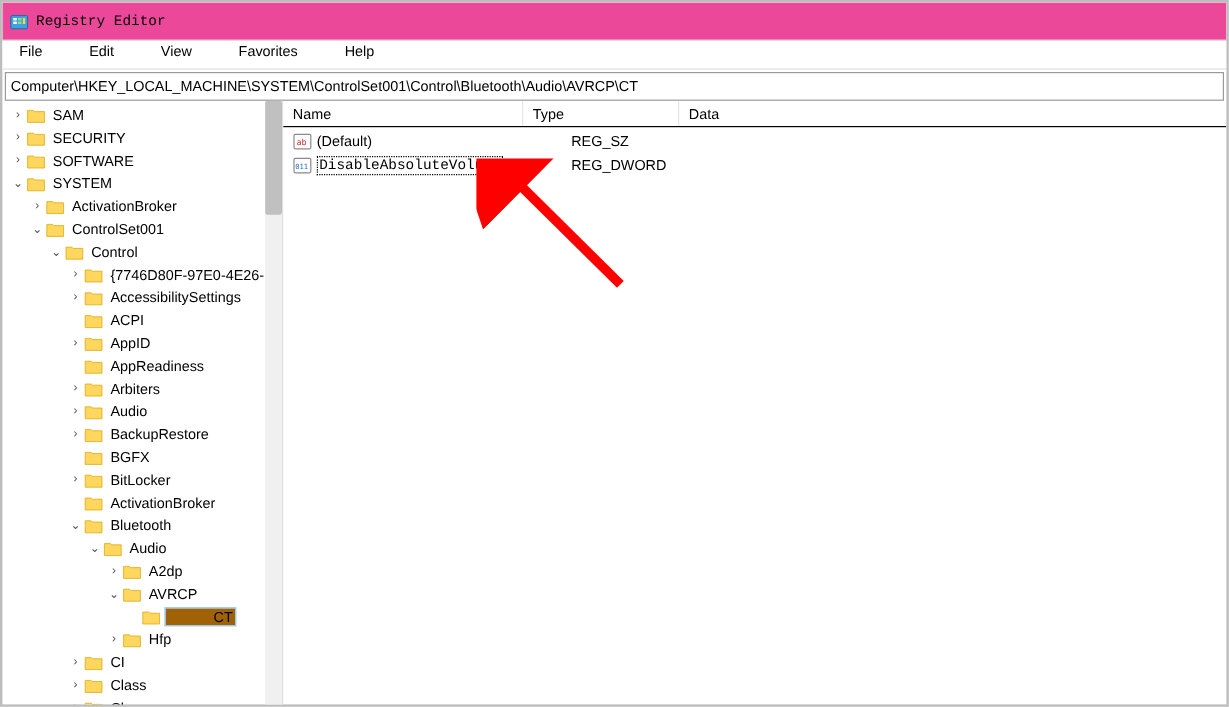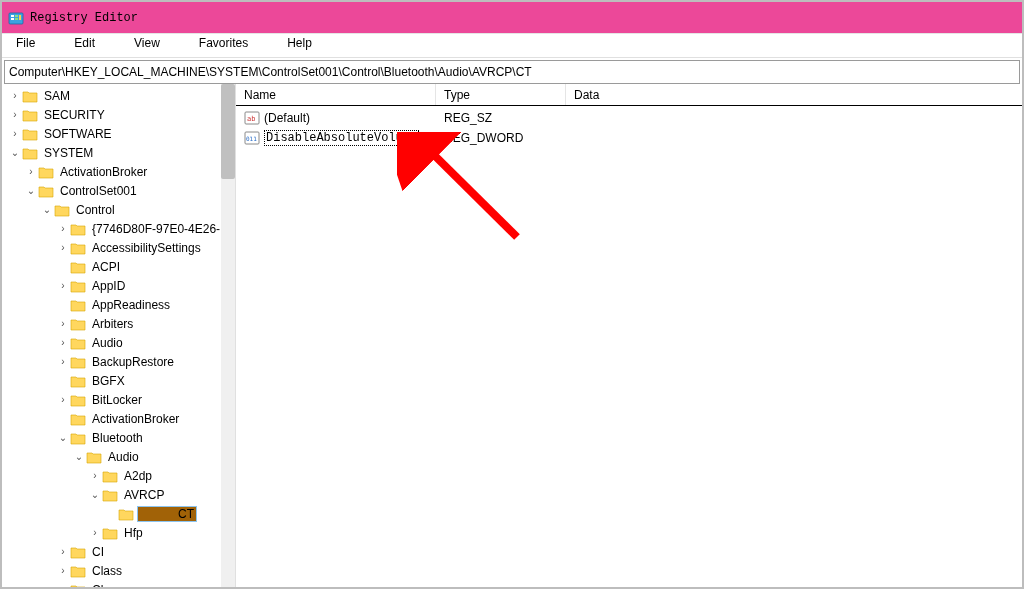--- a/index.html
+++ b/index.html
@@ -137,20 +137,21 @@
   }
   .col-name { width: 200px; }
   .col-type { width: 130px; }
   .col-data { width: 310px; border-right: none !important; }
   .list-body { padding-top: 2px; }
   .list-row {
     display: flex;
     height: 20px;
     align-items: center;
     font-size: 12px;
+    gap: 32px;
   }
   .list-row .cell { padding-left: 8px; display:flex; align-items:center; }
   .cell.c-name { width: 200px; }
   .cell.c-type { width: 130px; }
   .cell.c-data { width: 310px; }
   .reg-icon {
     width: 16px; height: 16px; margin-right: 4px;
     display:inline-block;
   }
   .rename-box {

